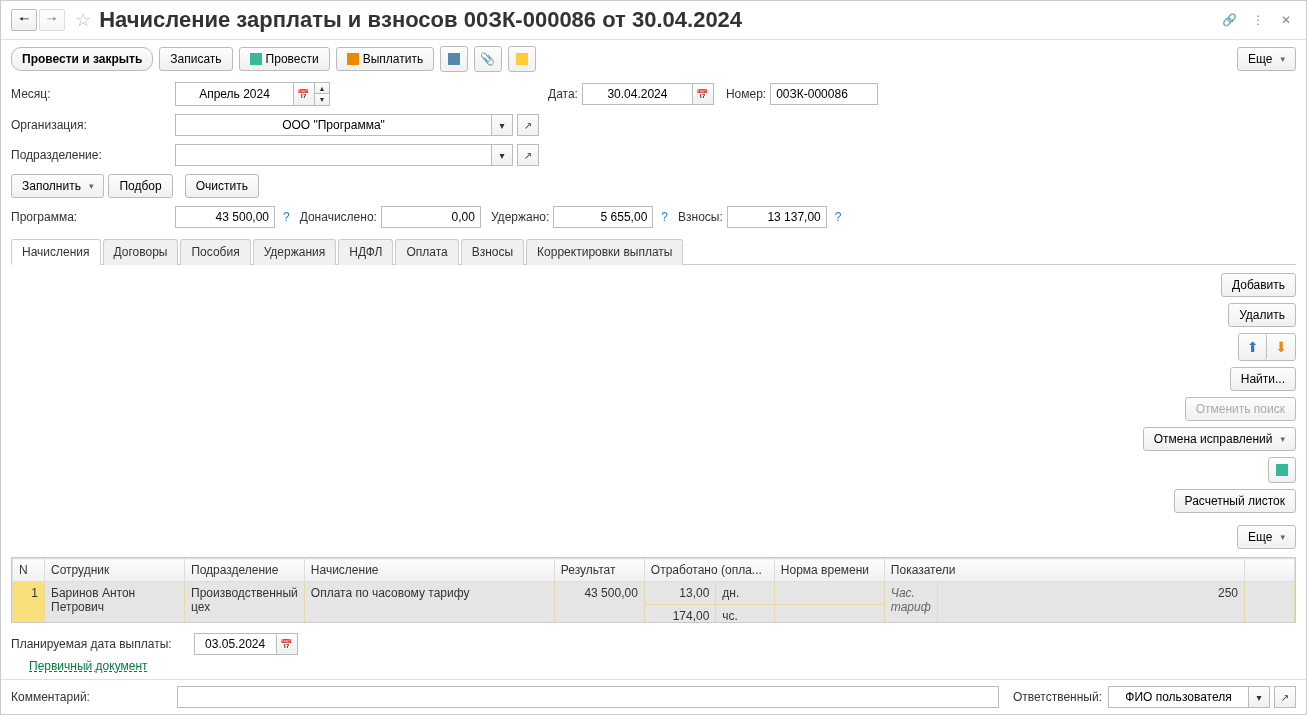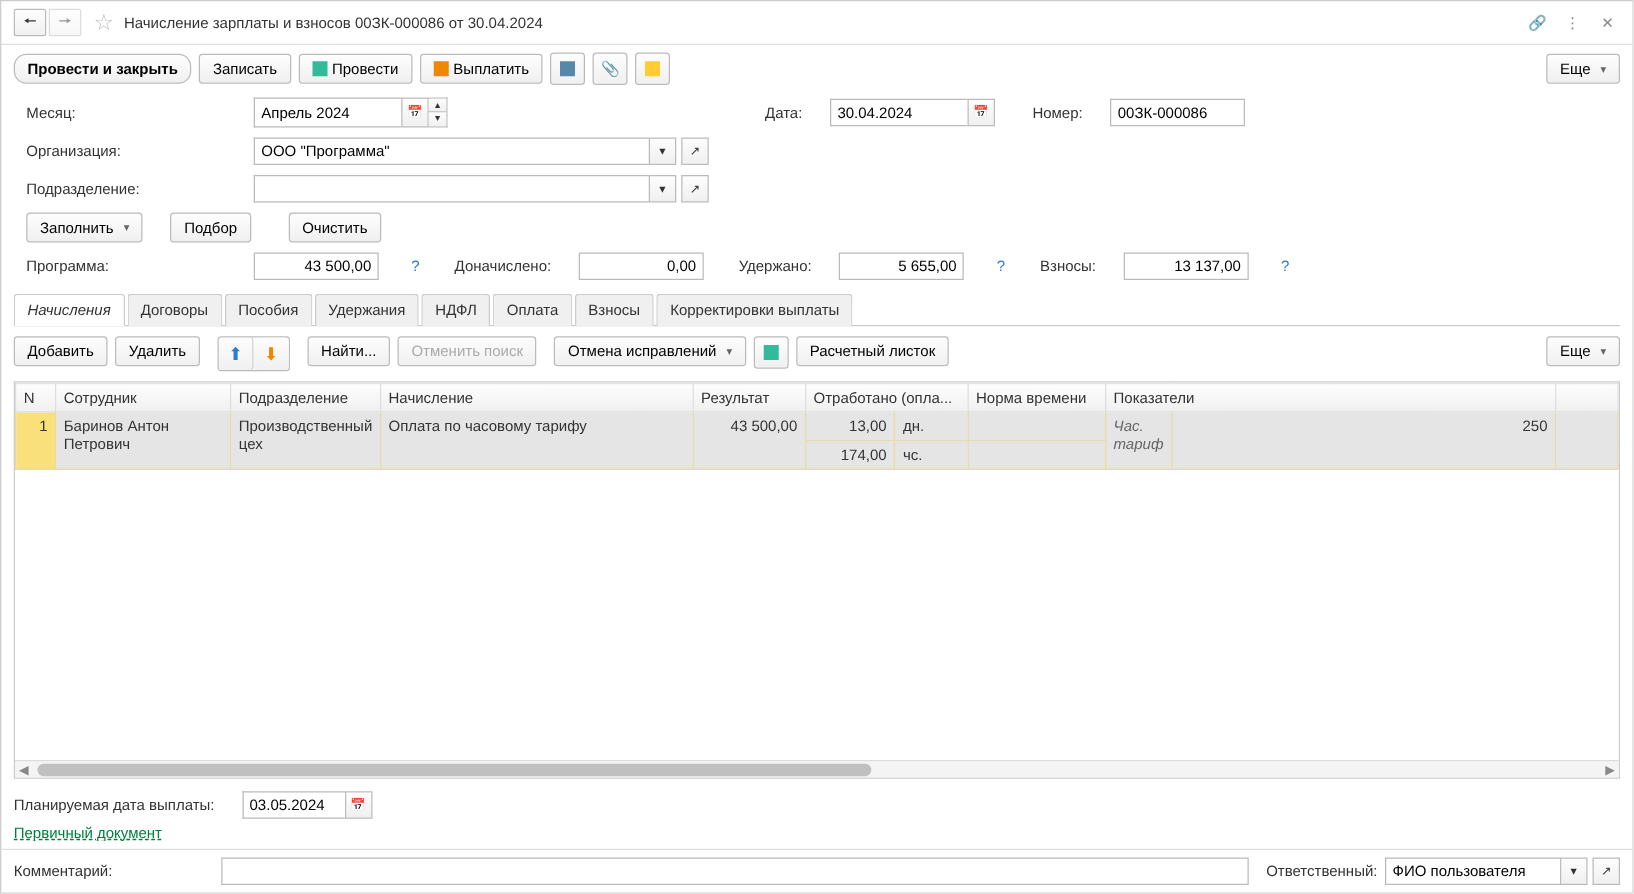--- a/index.html
+++ b/index.html
@@ -2,66 +2,66 @@
 <html><head>
 <meta charset="utf-8">
 <style>
 * { box-sizing: border-box; margin: 0; padding: 0; }
 body { font-family: Arial, sans-serif; font-size: 12px; color: #333; background: #fff; }
 .window { border: 1px solid #ccc; width: 1307px; height: 715px; display: flex; flex-direction: column; }
 .header { display: flex; align-items: center; padding: 6px 10px; border-bottom: 1px solid #e0e0e0; }
 .nav-btn { width: 26px; height: 22px; border: 1px solid #bbb; background: linear-gradient(#fdfdfd,#f0f0f0); margin-right: 2px; display: flex; align-items: center; justify-content: center; cursor: pointer; border-radius: 2px; }
 .nav-btn.disabled { opacity: 0.5; cursor: default; }
 .star { margin: 0 8px; color: #bbb; font-size: 18px; cursor: pointer; }
-.title { font-size: 12px; font-weight: normal; }
+.title { font-size: 22px; font-weight: bold; }
 .header-right { margin-left: auto; display: flex; gap: 8px; align-items: center; }
 .ico-btn { width: 20px; height: 20px; cursor: pointer; color: #888; display: flex; align-items: center; justify-content: center; }
 .toolbar { padding: 6px 10px; display: flex; gap: 6px; align-items: center; }
 .btn { border: 1px solid #bbb; background: linear-gradient(#fdfdfd,#f0f0f0); padding: 4px 10px; border-radius: 3px; cursor: pointer; font-size: 12px; display: inline-flex; align-items: center; gap: 4px; }
 .btn.bold { font-weight: bold; border-radius: 10px; }
 .btn-dd::after { content: "▾"; margin-left: 4px; font-size: 9px; color: #666; }
 .btn.disabled { color: #aaa; cursor: default; }
 .icon-square { width: 12px; height: 12px; display: inline-block; }
 .icon-green { background: #3b9; }
 .icon-orange { background: #e80; }
 .icon-blue { background: #58a; }
 .icon-yellow { background: #fc3; }
 .small-icobtn { border: 1px solid #bbb; background: linear-gradient(#fdfdfd,#f0f0f0); width: 28px; height: 26px; border-radius: 3px; cursor: pointer; display: inline-flex; align-items: center; justify-content: center; }
 .spacer-fill { flex: 1; }
-.form-row { display: flex; align-items: center; padding: 4px 20px; gap: 22px; }
+.form-row { display: flex; align-items: center; padding: 4px 10px; gap: 4px; }
 .label { width: 160px; }
 .input { border: 1px solid #bbb; padding: 3px 5px; font-size: 12px; background: #fff; }
 .input.num { text-align: right; }
 .input-group { display: flex; }
-.input-group .input { border-right: none; }
+.input-group .input { border-right: none; text-align: center; }
 .input-btn { border: 1px solid #bbb; background: linear-gradient(#fdfdfd,#f0f0f0); width: 22px; display: flex; align-items: center; justify-content: center; cursor: pointer; font-size: 10px; }
 .input-btn + .input-btn { border-left: none; }
 .spinner { display: flex; flex-direction: column; border: 1px solid #bbb; border-left: none; }
 .spinner div { height: 11px; width: 14px; font-size: 7px; display: flex; align-items: center; justify-content: center; background: linear-gradient(#fdfdfd,#f0f0f0); cursor: pointer; }
 .spinner div:first-child { border-bottom: 1px solid #bbb; }
 .help-q { color: #2a7ad6; margin-left: 4px; cursor: pointer; }
 .tabs { display: flex; margin: 6px 10px 0 10px; border-bottom: 1px solid #ccc; }
 .tab { border: 1px solid #ccc; border-bottom: none; padding: 5px 10px; margin-right: 2px; background: #f0f0f0; cursor: pointer; border-radius: 3px 3px 0 0; position: relative; top: 1px; }
-.tab.active { background: #fff; border-bottom: 1px solid #fff; font-style: italic; }
+.tab.active { background: #fff; border-bottom: 1px solid #fff; }
 .grid-area { flex: 1; margin: 0 10px 6px 10px; display: flex; flex-direction: column; min-height: 0; }
-.grid-toolbar { padding: 8px 0; display: flex; gap: 6px; align-items: flex-start; }
+.grid-toolbar { padding: 8px 0; display: flex; gap: 6px; align-items: flex-end; flex-direction: column; }
 .arrow-up, .arrow-down { color: #2a7ad6; font-size: 14px; }
 .arrow-down { color: #e80; }
 .table-wrap { border: 1px solid #ccc; flex: 1; overflow: auto; display: flex; flex-direction: column; }
 table { border-collapse: collapse; width: 100%; min-width: 1250px; }
 th { background: linear-gradient(#fdfdfd,#f0f0f0); border: 1px solid #ddd; padding: 4px 6px; text-align: left; font-weight: normal; }
 td { border: 1px solid #e8d9a8; padding: 4px 6px; background: #e5e5e5; vertical-align: top; }
 td.selnum { background: #f9e07a; text-align: right; width: 30px; }
 td.num { text-align: right; }
 .italic { font-style: italic; color: #666; }
 .hscroll { height: 14px; background: #f4f4f4; border-top: 1px solid #ddd; position: relative; display: flex; align-items: center; }
 .hscroll .thumb { position: absolute; left: 18px; height: 10px; background: #c0c0c0; border-radius: 5px; width: 52%; }
 .hscroll .scr-arrow { width: 14px; text-align: center; color: #888; font-size: 10px; z-index: 1; }
 .hscroll .scr-arrow.right { margin-left: auto; }
-.link { color: #00803d; text-decoration: underline dashed; cursor: pointer; padding: 0 10px; display: inline-block; margin: 4px 0; }
+.link { color: #00803d; text-decoration: underline dashed; cursor: pointer; padding: 0 28px; display: inline-block; margin: 4px 0; }
 .footer { border-top: 1px solid #e0e0e0; padding: 6px 10px; display: flex; align-items: center; gap: 6px; margin-top: auto; }
 .pre-footer { padding: 4px 10px 0 10px; display:flex; align-items:center; gap:22px; }
 .link-row { padding: 0 0 2px 0; }
 </style>
 </head>
 <body>
 
 <div class="window">
 
   <div class="header">

